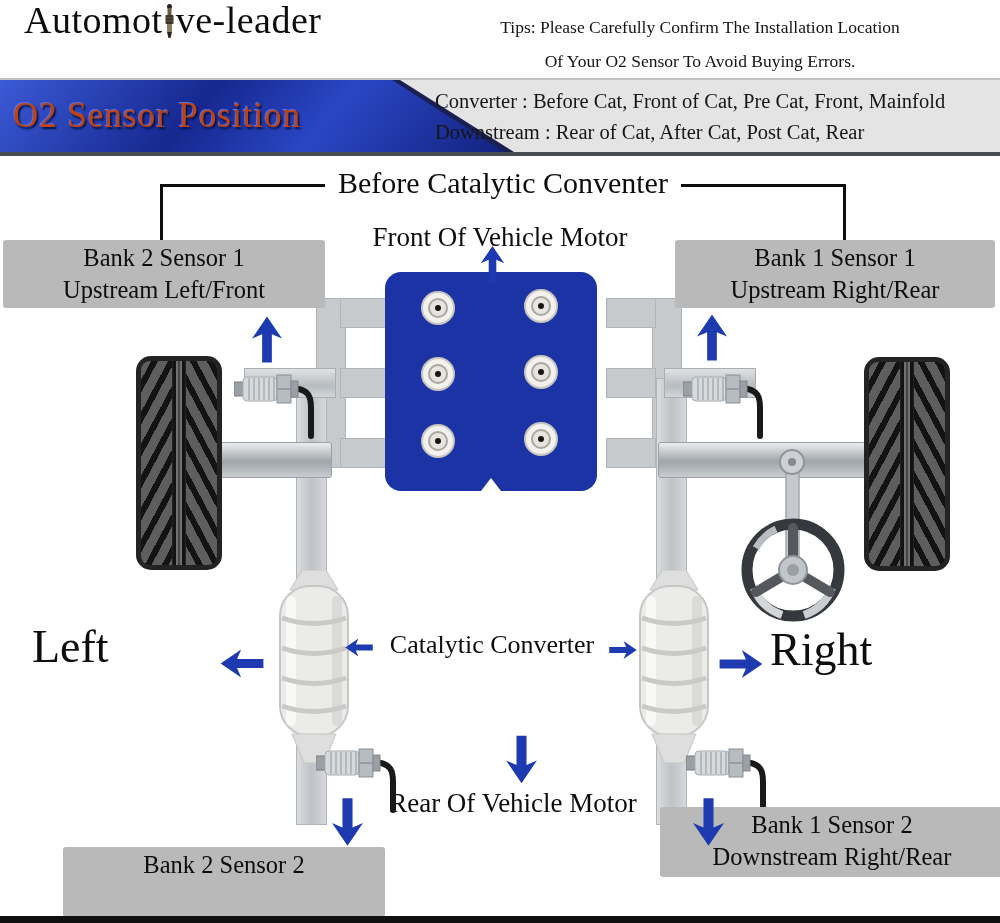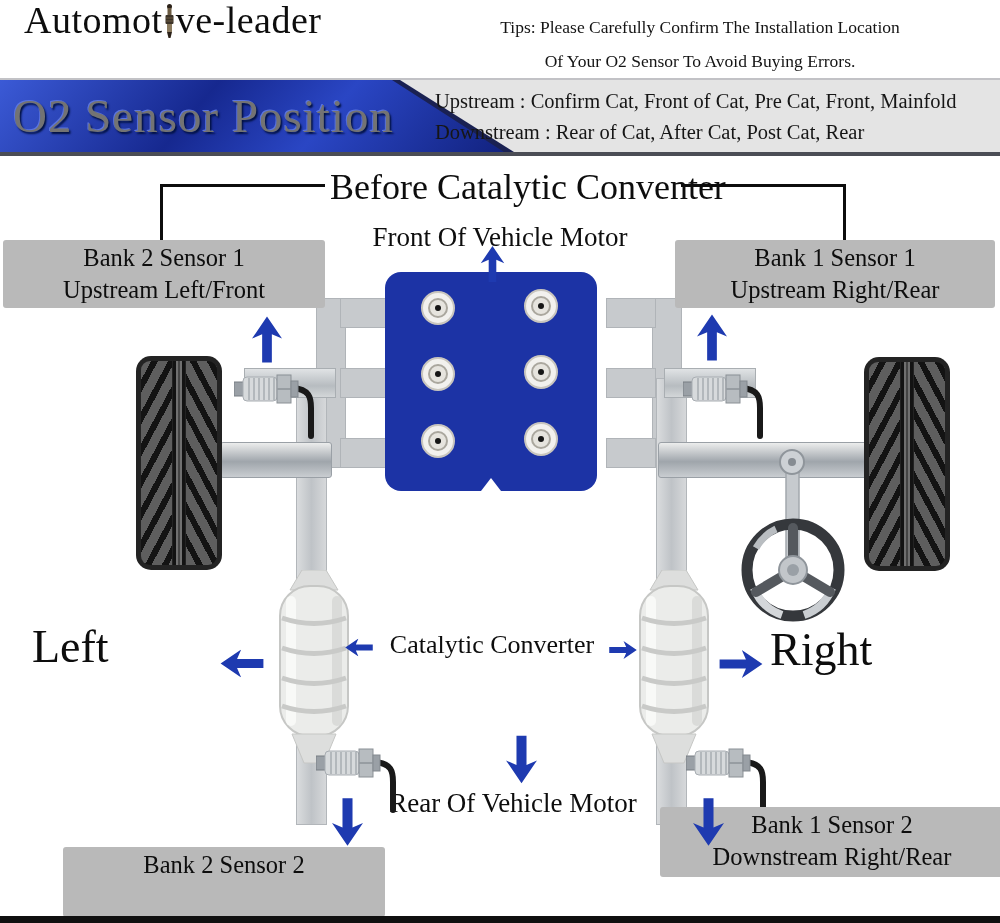--- a/index.html
+++ b/index.html
@@ -18,21 +18,21 @@
   .tips{position:absolute;left:500px;top:10px;width:400px;text-align:center;font-size:17.5px;line-height:34px;color:#141414;}
 
   
   .banner{position:absolute;left:0;top:78px;width:1000px;height:78px;background:var(--banner-gray);
           border-top:2px solid #c2c2c6;border-bottom:4px solid #4b4d55;}
   .banner-blue-shadow{position:absolute;left:0;top:0;width:520px;height:100%;background:#1a2152;
           clip-path:polygon(0 0,400px 0,514px 100%,0 100%);}
   .banner-blue{position:absolute;left:0;top:0;width:520px;height:100%;
           background:linear-gradient(130deg,#3b5ad6 0%,#16288f 38%,#2a46c4 62%,#101f7a 100%);
           clip-path:polygon(0 0,392px 0,504px 100%,0 100%);}
-  .banner-title{position:absolute;left:13px;top:0;height:72px;line-height:72px;font-size:47px;color:#737373;
+  .banner-title{position:absolute;left:13px;top:0;height:72px;line-height:72px;font-size:35px;color:#c2410c;
           letter-spacing:1px;text-shadow:1.5px 1.5px 2px #001040, -1px -1px 0 #5a74e0;}
   .banner-right{position:absolute;left:435px;top:6px;font-size:20.5px;line-height:31px;color:#161616;white-space:nowrap;}
   .bline{position:absolute;background:#0d0d0d;}
   .label{position:absolute;text-align:center;color:#0d0d0d;white-space:nowrap;}
   .gbox{position:absolute;background:var(--box-gray);border-radius:3px;text-align:center;
         font-size:24.5px;line-height:32px;padding-top:2px;color:#0d0d0d;z-index:35;}
   .pipe{position:absolute;background:var(--pipe-gray);border:1px solid #b0b4b8;z-index:10;}
   .crosspipe{position:absolute;background:linear-gradient(#e0e3e5,#b7bcc0 60%,#d3d6d8);border:1px solid #a9aeb2;z-index:12;}
   .downpipe{position:absolute;background:linear-gradient(90deg,#dadcde,#bfc3c7 50%,#d6d8da);border:1px solid #b2b6ba;z-index:11;}
   .axle{position:absolute;background:linear-gradient(#eceded,#9fa5ab 55%,#c9cdd1);border:1px solid #9aa0a6;border-radius:3px;z-index:13;}
@@ -47,21 +47,21 @@
   .tire{position:absolute;width:86px;height:214px;background:#232323;border-radius:15px;z-index:14;overflow:hidden;}
   .tread-l{position:absolute;left:5px;top:5px;bottom:5px;width:31px;border-radius:9px 0 0 9px;
            background:repeating-linear-gradient(118deg,#5e5e5e 0 9px,#131313 9px 15px);}
   .tread-r{position:absolute;right:5px;top:5px;bottom:5px;width:31px;border-radius:0 9px 9px 0;
            background:repeating-linear-gradient(62deg,#5e5e5e 0 9px,#131313 9px 15px);}
   .tread-c{position:absolute;left:37px;top:5px;bottom:5px;width:12px;
            background:linear-gradient(90deg,#131313 0 3px,#707070 3px 5px,#454545 5px 7px,#707070 7px 9px,#131313 9px 12px);}
 
   .bottom-bar{position:absolute;left:0;top:916px;width:1000px;height:7px;background:#101010;z-index:50;}
 
-  .t30{font-size:36px;} .t27{font-size:27px;} .t26{font-size:26px;} .t58{font-size:46px;}
+  .t30{font-size:30px;} .t27{font-size:27px;} .t26{font-size:26px;} .t58{font-size:46px;}
 </style>
 </head>
 <body>
 
 <svg width="0" height="0" style="position:absolute" aria-hidden="true">
   <defs>
     <symbol id="arr" viewBox="0 0 34 52">
       <path d="M17 0 L34 25 L22.5 20 L22.5 52 L11.5 52 L11.5 20 L0 25 Z"></path>
     </symbol>
     <symbol id="bolt" viewBox="0 0 36 36">
@@ -124,21 +124,21 @@
   <div class="tips">
     <div>Tips: Please Carefully Confirm The Installation Location</div>
     <div>Of Your O2 Sensor To Avoid Buying Errors.</div>
   </div>
 
   <div class="banner">
     <div class="banner-blue-shadow"></div>
     <div class="banner-blue"></div>
     <div class="banner-title">O2 Sensor Position</div>
     <div class="banner-right">
-      <div>Upstream : Confirm Cat, Front of Cat, Pre Cat, Front, Mainfold</div>
+      <div>Converter : Before Cat, Front of Cat, Pre Cat, Front, Mainfold</div>
       <div>Downstream : Rear of Cat, After Cat, Post Cat, Rear</div>
     </div>
   </div>
 
   <div class="bline" style="left:160px;top:184px;width:165px;height:3px;"></div>
   <div class="bline" style="left:681px;top:184px;width:165px;height:3px;"></div>
   <div class="bline" style="left:160px;top:184px;width:3px;height:57px;"></div>
   <div class="bline" style="left:843px;top:184px;width:3px;height:57px;"></div>
   <div class="label t30" style="left:330px;top:166px;width:346px;">Before Catalytic Conventer</div>
   <div class="label t27" style="left:350px;top:222px;width:300px;">Front Of Vehicle Motor</div>

